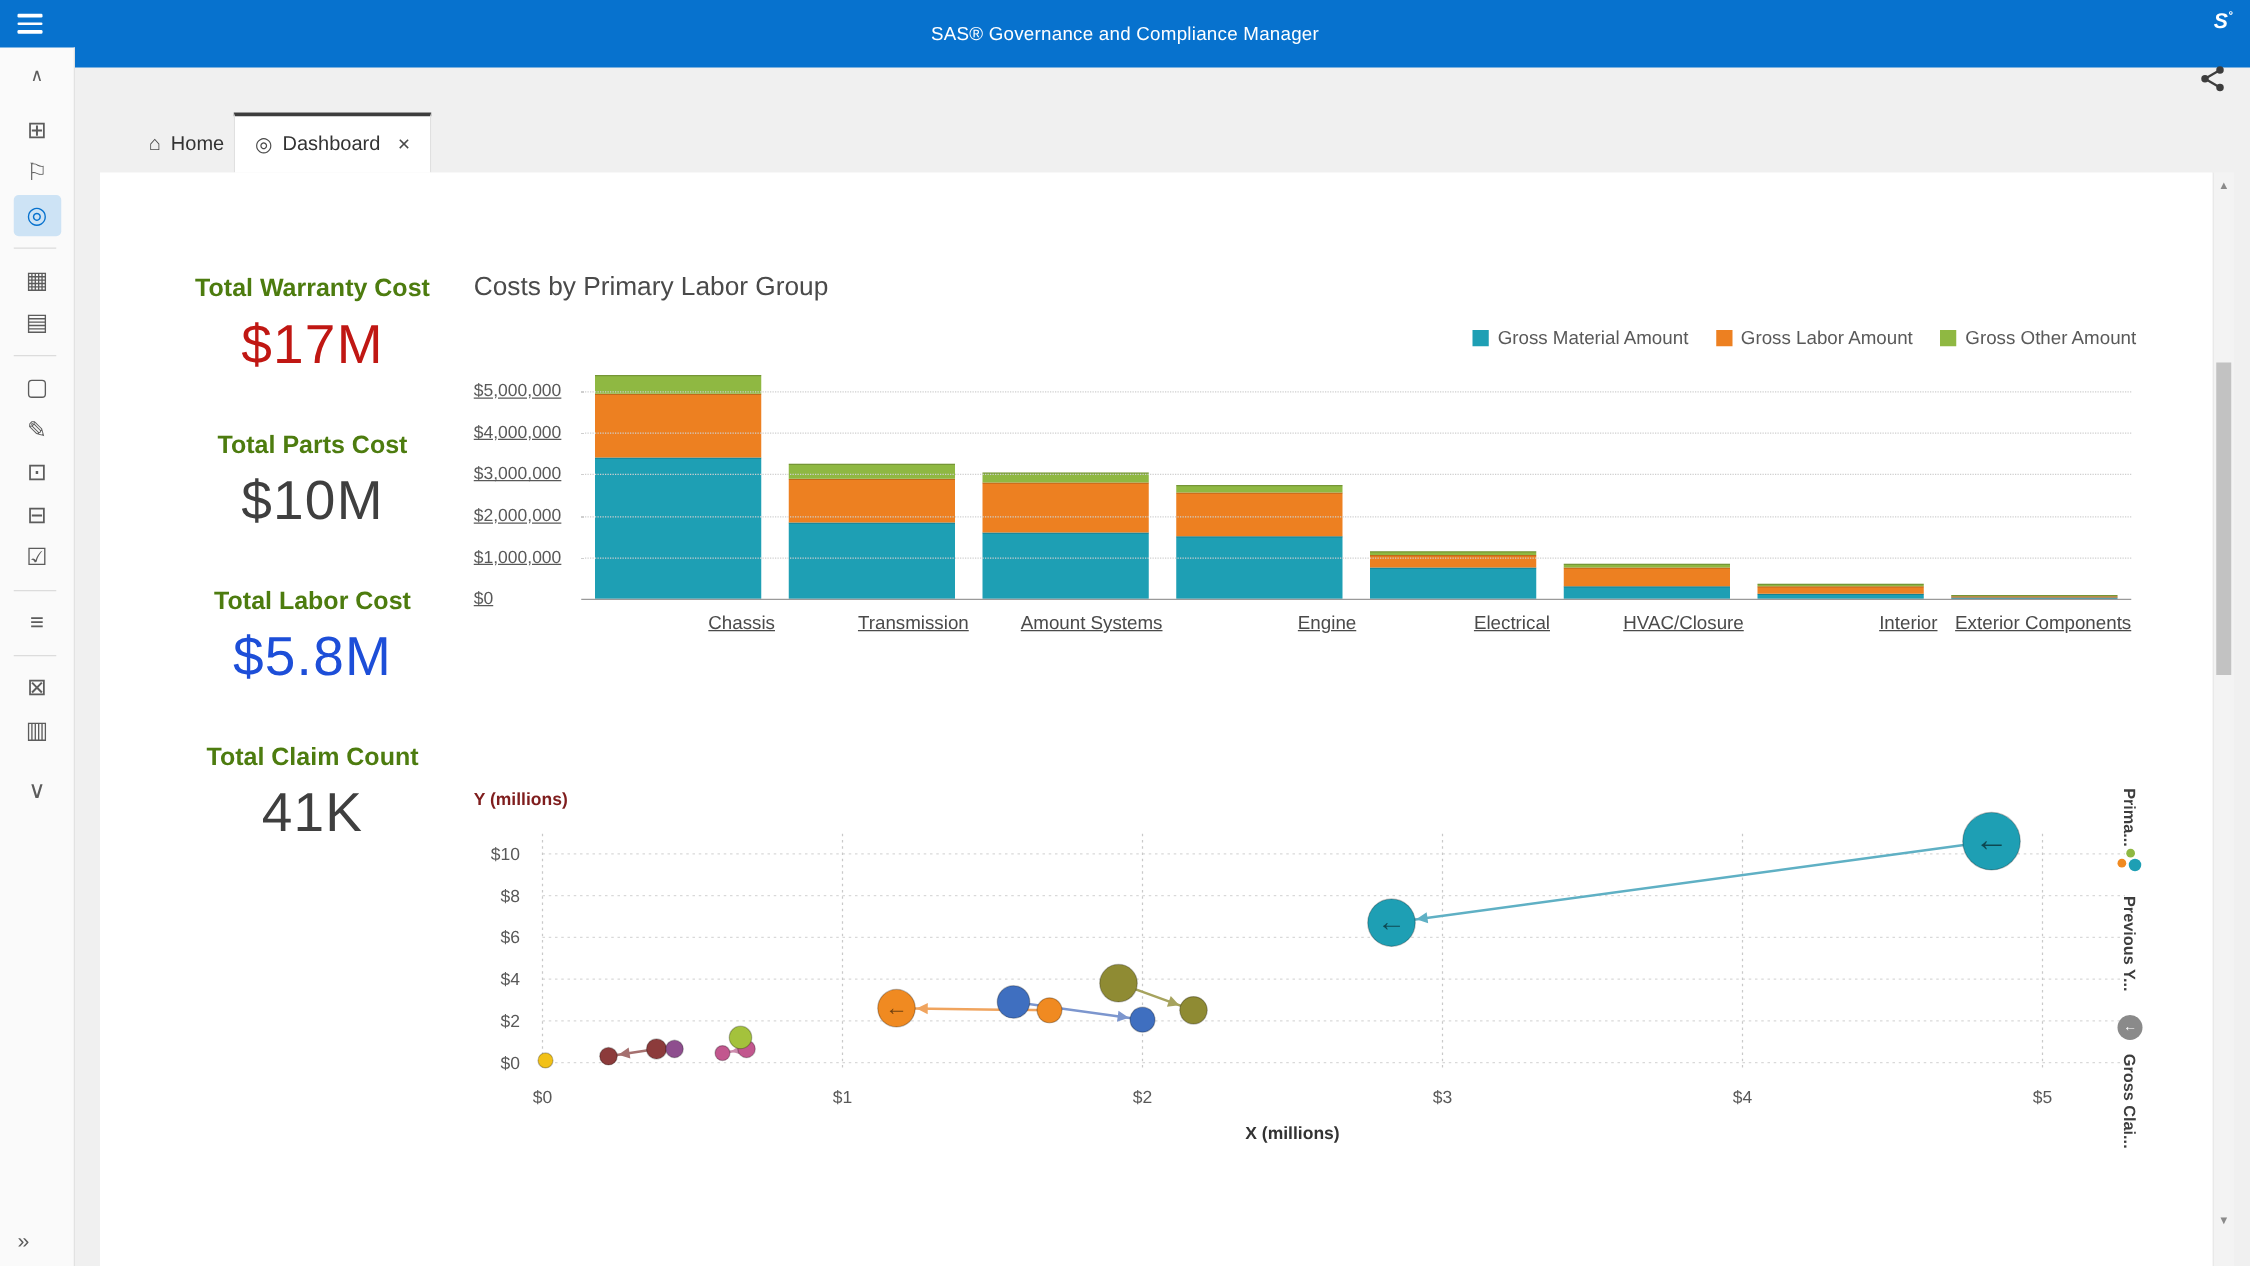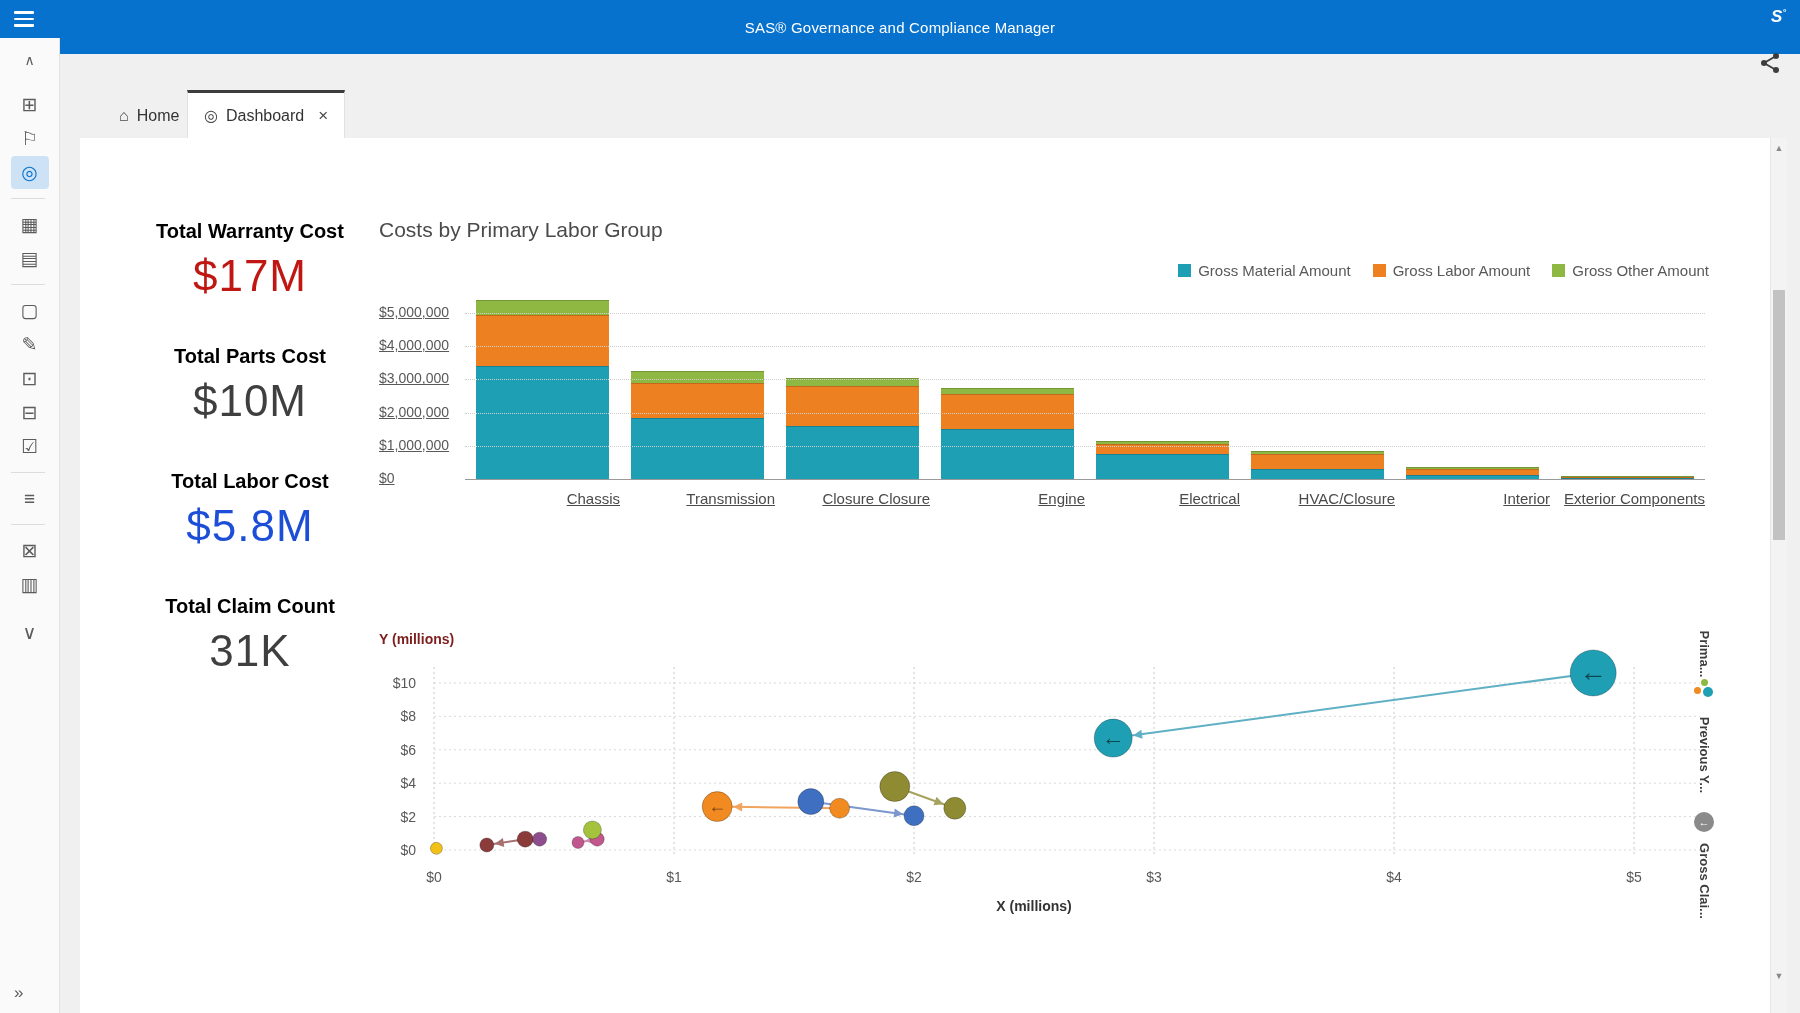--- a/index.html
+++ b/index.html
@@ -52,21 +52,21 @@
   .vs-up { top:2px; } .vs-down { top:830px; }
   .vs-thumb { position:absolute; left:2px; width:12px; top:152px; height:250px;
     background:#c2c2c2; cursor:grab; }
 
   
   .canvas { position:absolute; left:80px; top:138px; width:1690px; height:875px; background:#fff; }
 
   
   .kpis { position:absolute; left:30px; top:72px; width:280px; text-align:center; padding-top:10px; }
   .kpi { margin-bottom:44px; }
-  .kpi-label { font-size:20px; font-weight:700; color:#000000; margin-bottom:8px; }
+  .kpi-label { font-size:20px; font-weight:700; color:#4d7c0f; margin-bottom:8px; }
   .kpi-value { font-size:44px; font-weight:400; letter-spacing:1px; color:#3f3f3f; }
 
   
   .chart1 { position:absolute; left:299px; top:80px; width:1330px; height:310px; }
   .chart-title { font-size:21px; color:#4a4a4a; }
   .legend1 { position:absolute; right:0; top:44px; display:flex; gap:22px; align-items:center; }
   .legend-item { display:flex; align-items:center; gap:7px; font-size:15px; color:#595959; }
   .legend-swatch { width:13px; height:13px; display:inline-block; }
   .bar-plot { position:absolute; left:86px; top:78px; width:1240px; height:183px; }
   .bar-ylabels { position:absolute; left:0; top:78px; width:76px; height:183px; }
@@ -173,21 +173,21 @@
     <div class="kpi">
       <div class="kpi-label">Total Parts Cost</div>
       <div class="kpi-value" style="color: rgb(63, 63, 63);">$10M</div>
     </div>
     <div class="kpi">
       <div class="kpi-label">Total Labor Cost</div>
       <div class="kpi-value" style="color: #1d4ed8;">$5.8M</div>
     </div>
     <div class="kpi">
       <div class="kpi-label">Total Claim Count</div>
-      <div class="kpi-value" style="color: rgb(63, 63, 63);">31K</div>
+      <div class="kpi-value" style="color: rgb(63, 63, 63);">41K</div>
     </div>
   </section>
 
   <section class="chart1">
     <div class="chart-title">Costs by Primary Labor Group</div>
     <div class="legend1" id="legend1">
         <div class="legend-item">
           <span class="legend-swatch" style="background: rgb(30, 159, 180);"></span>
           <span>Gross Material Amount</span>
         </div>
@@ -254,21 +254,21 @@
     <div class="gridline base" style="top: 183px;"></div>
         <div class="gridline" style="top: 149.8px;"></div>
         <div class="gridline" style="top: 116.6px;"></div>
         <div class="gridline" style="top: 83.4px;"></div>
         <div class="gridline" style="top: 50.2px;"></div>
         <div class="gridline" style="top: 17px;"></div>
       </div>
     <div class="bar-cats" id="bar-cats">
         <div class="bar-cat">Chassis</div>
         <div class="bar-cat">Transmission</div>
-        <div class="bar-cat">Closure Closure</div>
+        <div class="bar-cat">Amount Systems</div>
         <div class="bar-cat">Engine</div>
         <div class="bar-cat">Electrical</div>
         <div class="bar-cat">HVAC/Closure</div>
         <div class="bar-cat">Interior</div>
         <div class="bar-cat">Exterior Components</div>
       </div>
   </section>
 
   <section class="chart2">
     <div class="axis-ylab">Y (millions)</div>

